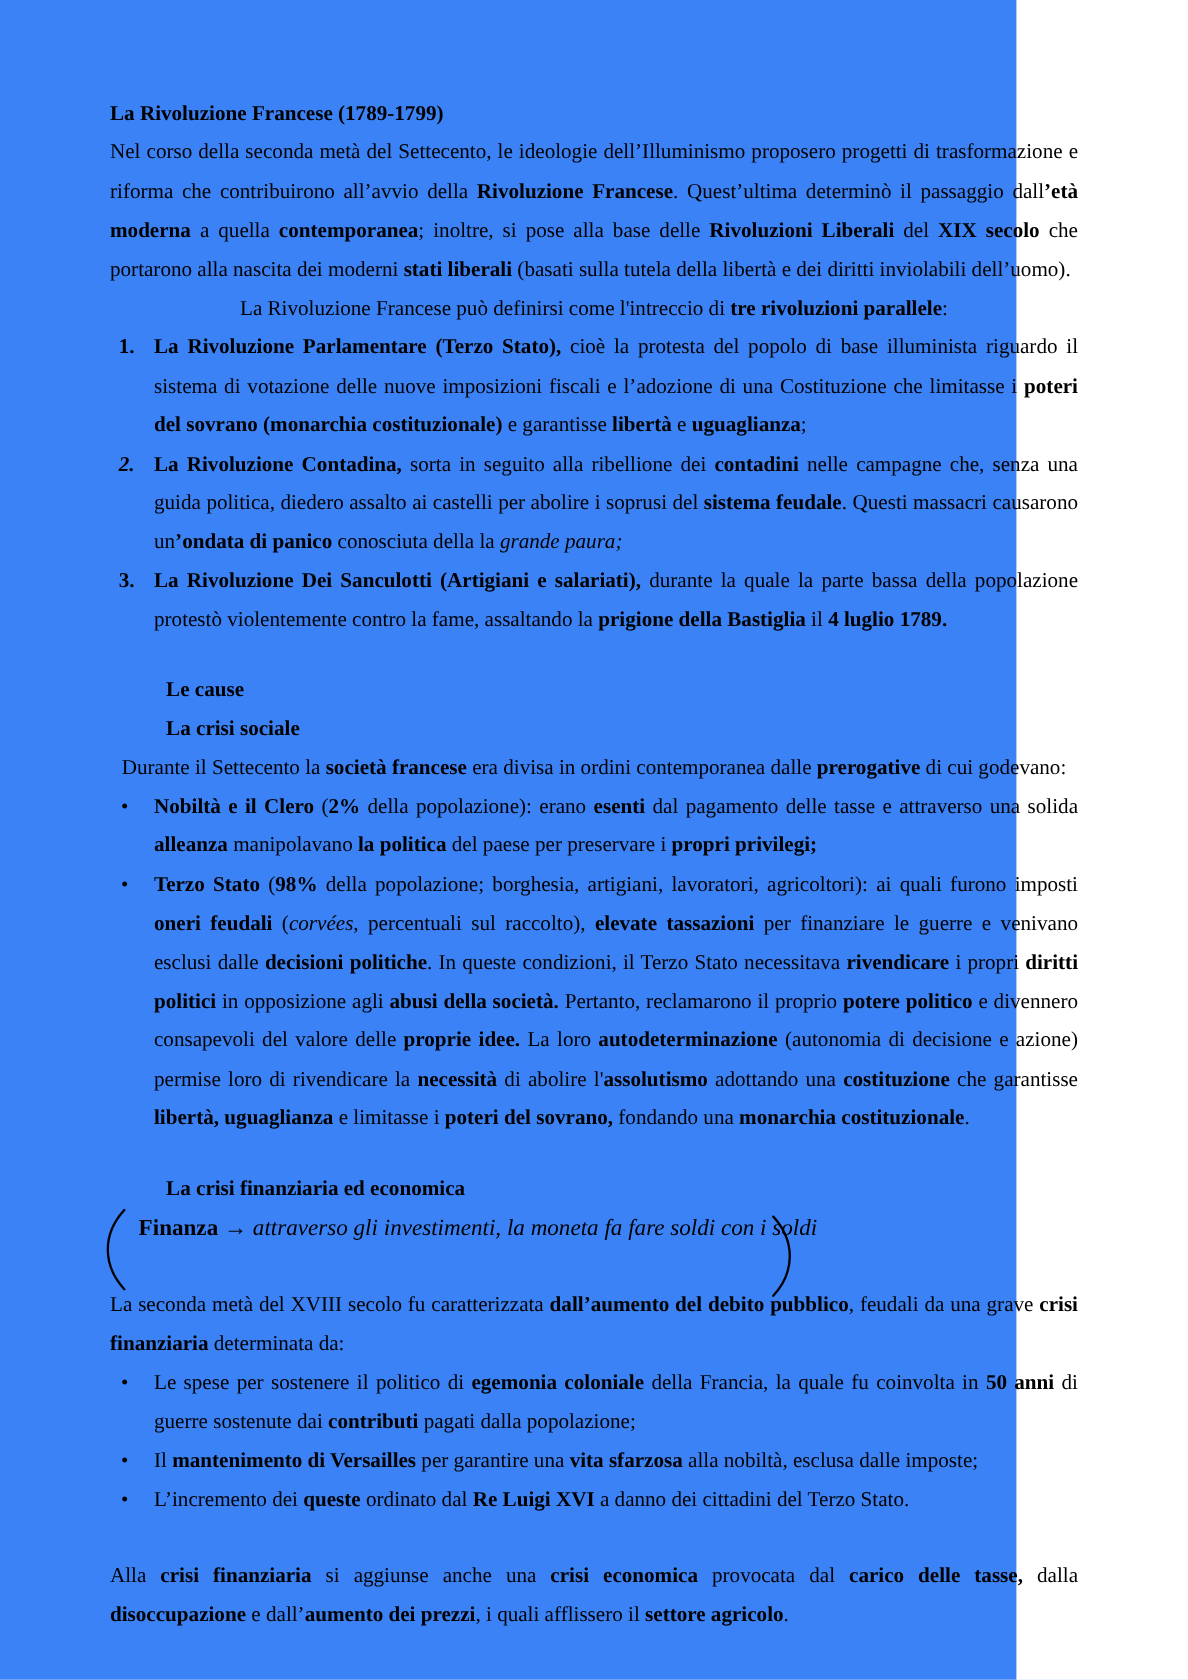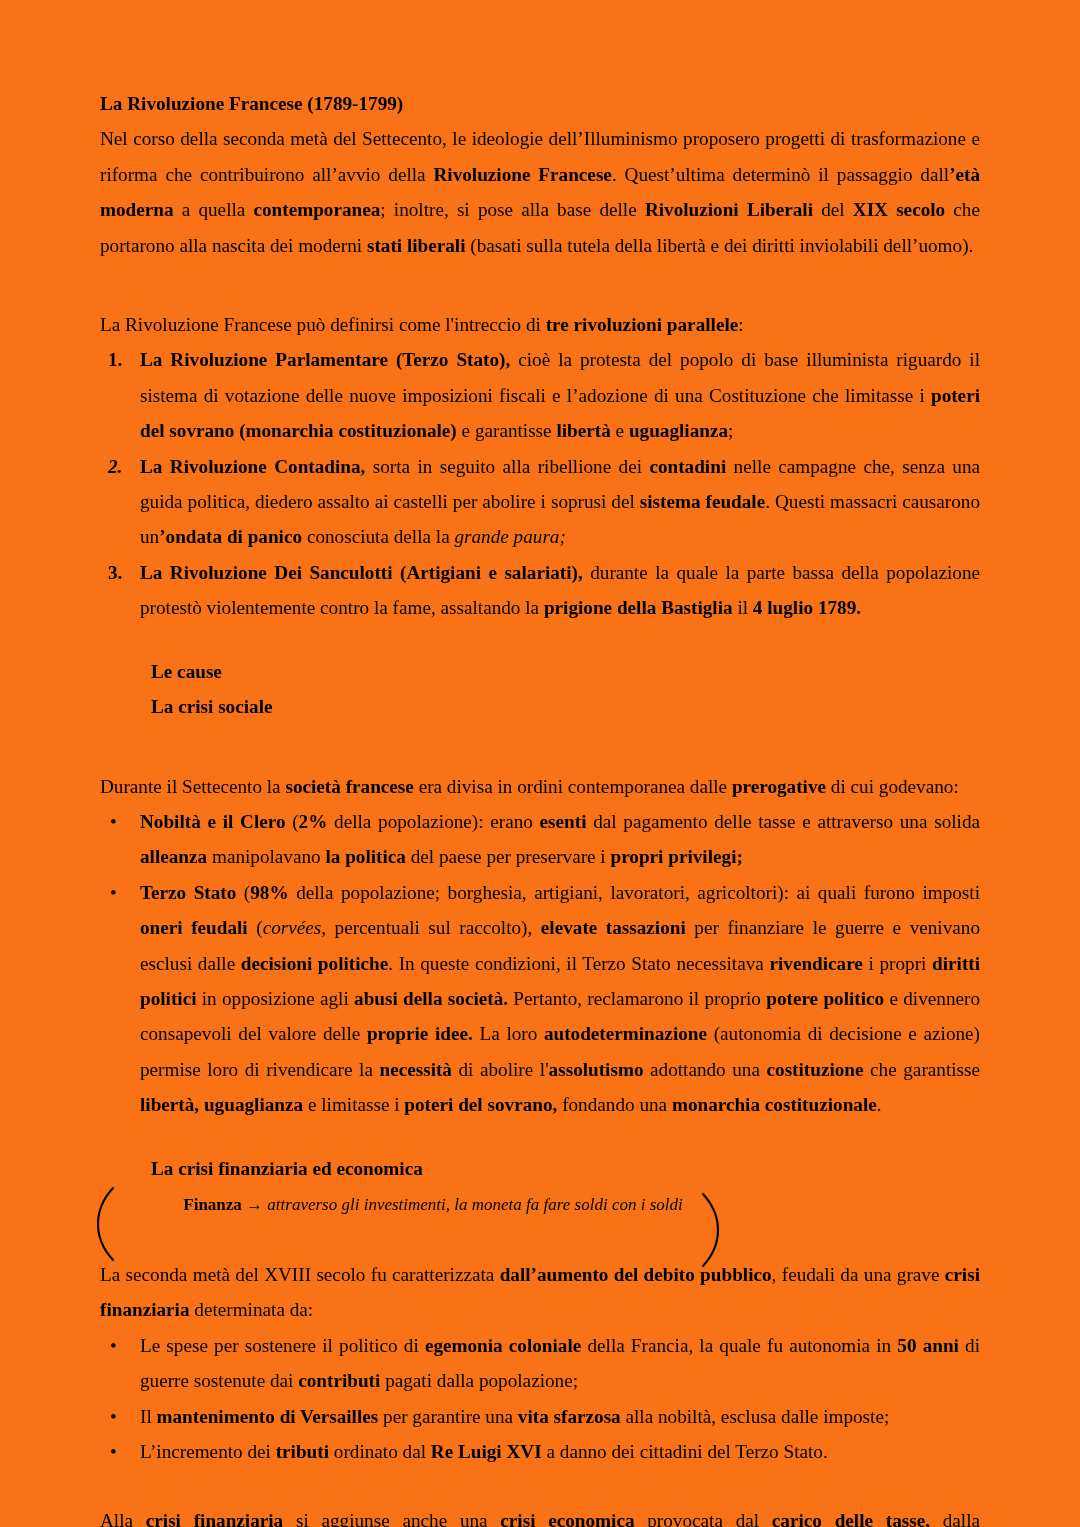--- a/index.html
+++ b/index.html
@@ -10,23 +10,23 @@
   }
   body {
     width: 1080px;
     height: 1527px;
     font-family: "Liberation Serif", "DejaVu Serif", serif;
     color: #000000;
     overflow: hidden;
   }
   .page {
     position: relative;
-    width: 1080px;
+    width: 924px;
     height: 1527px;
-    background: #f97316;
+    background: #3b82f6;
     box-sizing: border-box;
     padding: 86px 100px 0 100px;
   }
   .doc {
     width: 880px;
     font-size: 19.2px;
     line-height: 35.4px;
     text-align: justify;
     text-justify: inter-word;
     -webkit-hyphens: none;
@@ -39,21 +39,21 @@
     font-size: 19.2px;
     line-height: 35.4px;
     font-weight: bold;
     margin: 0;
     text-align: left;
   }
   .para {
     margin: 0;
     text-align: justify;
   }
-  .para.left { text-align: left; margin-top: 44px; }
+  .para.left { text-align: center; }
 
   
   ol.numlist {
     margin: 0;
     padding: 0;
     list-style: none;
   }
   ol.numlist > li {
     position: relative;
     padding-left: 40px;
@@ -96,21 +96,21 @@
 
   
   .parenbox {
     position: relative;
     width: 640px;
     margin-left: 0px;
     padding: 2px 0 2px 26px;
     box-sizing: border-box;
   }
   .parenbox .pline {
-    font-size: 17px;
+    font-size: 21px;
     line-height: 33px;
     text-align: center;
     white-space: nowrap;
   }
   .paren {
     position: absolute;
     font-family: "Liberation Serif", "DejaVu Serif", serif;
     font-size: 20px;
     color: #000;
     line-height: 1;
@@ -181,27 +181,27 @@
       </span>
       <div class="pline"><b>Finanza</b><span> → </span><i>attraverso gli investimenti, la moneta fa fare soldi con i soldi</i></div>
     </div>
 
     <div class="spacer-lg"></div>
 
     <p class="para"><span>La seconda metà del XVIII secolo fu caratterizzata </span><b>dall’aumento del debito pubblico</b><span>, feudali da una grave </span><b>crisi finanziaria</b><span> determinata da:</span></p>
 
     <ul class="bullist">
       <li>
-        <span class="bullet">•</span><span>Le spese per sostenere il politico di </span><b>egemonia coloniale</b><span> della Francia, la quale fu autonomia in </span><b>50 anni</b><span> di guerre sostenute dai </span><b>contributi</b><span> pagati dalla popolazione;</span>
+        <span class="bullet">•</span><span>Le spese per sostenere il politico di </span><b>egemonia coloniale</b><span> della Francia, la quale fu coinvolta in </span><b>50 anni</b><span> di guerre sostenute dai </span><b>contributi</b><span> pagati dalla popolazione;</span>
       </li>
       <li class="left">
         <span class="bullet">•</span><span>Il </span><b>mantenimento di Versailles</b><span> per garantire una </span><b>vita sfarzosa</b><span> alla nobiltà, esclusa dalle imposte;</span>
       </li>
       <li class="left">
-        <span class="bullet">•</span><span>L’incremento dei </span><b>tributi</b><span> ordinato dal </span><b>Re Luigi XVI</b><span> a danno dei cittadini del Terzo Stato.</span>
+        <span class="bullet">•</span><span>L’incremento dei </span><b>queste</b><span> ordinato dal </span><b>Re Luigi XVI</b><span> a danno dei cittadini del Terzo Stato.</span>
       </li>
     </ul>
 
     <div class="spacer-lg"></div>
 
     <p class="para"><span>Alla </span><b>crisi finanziaria</b><span> si aggiunse anche una </span><b>crisi economica</b><span> provocata dal </span><b>carico delle tasse,</b><span> dalla </span><b>disoccupazione</b><span> e dall’</span><b>aumento dei prezzi</b><span>, i quali afflissero il </span><b>settore agricolo</b><span>.</span></p>
 
     <div class="spacer-lg"></div>
 
   </div>

